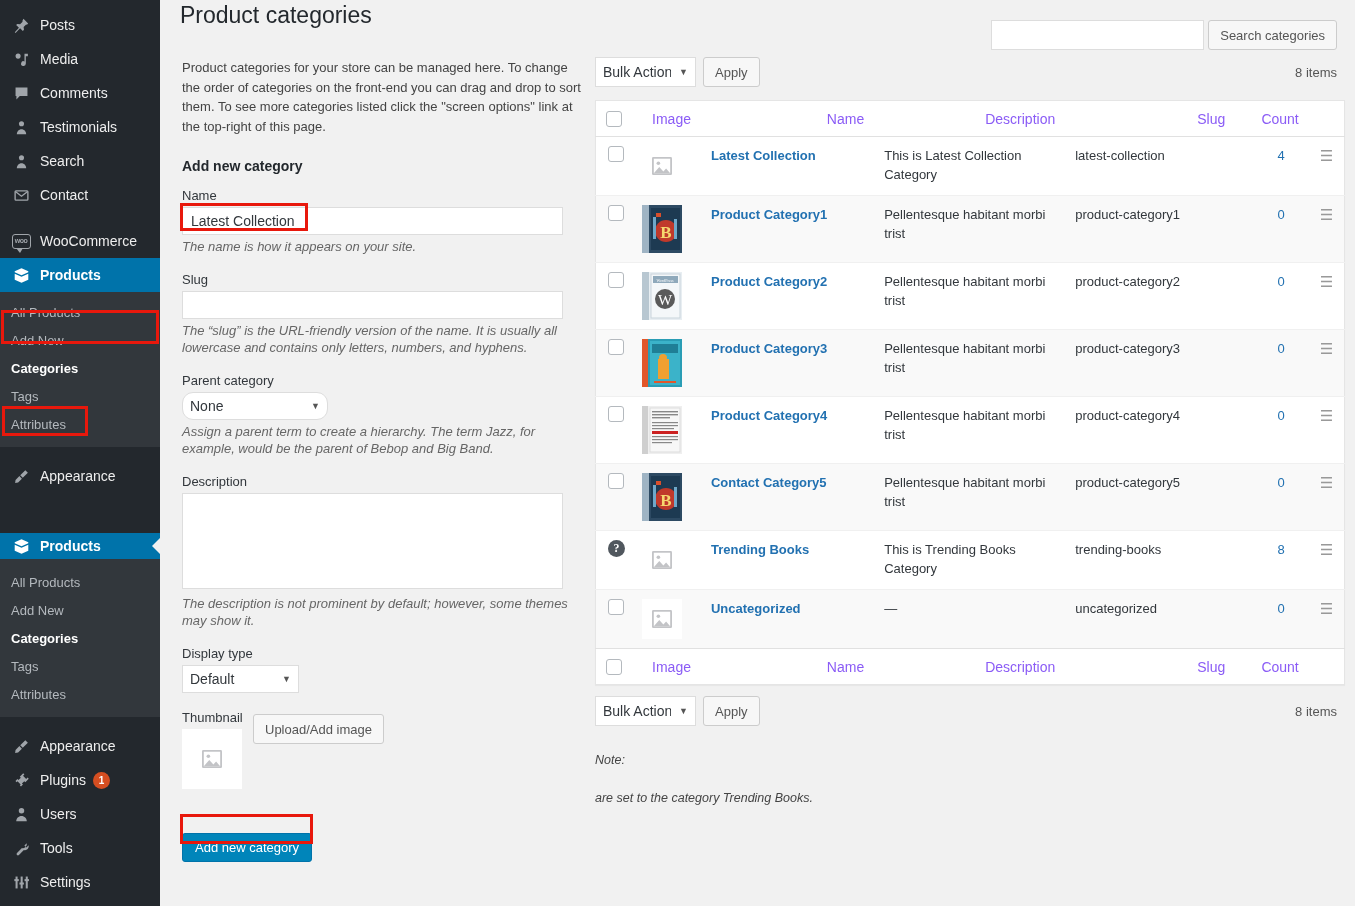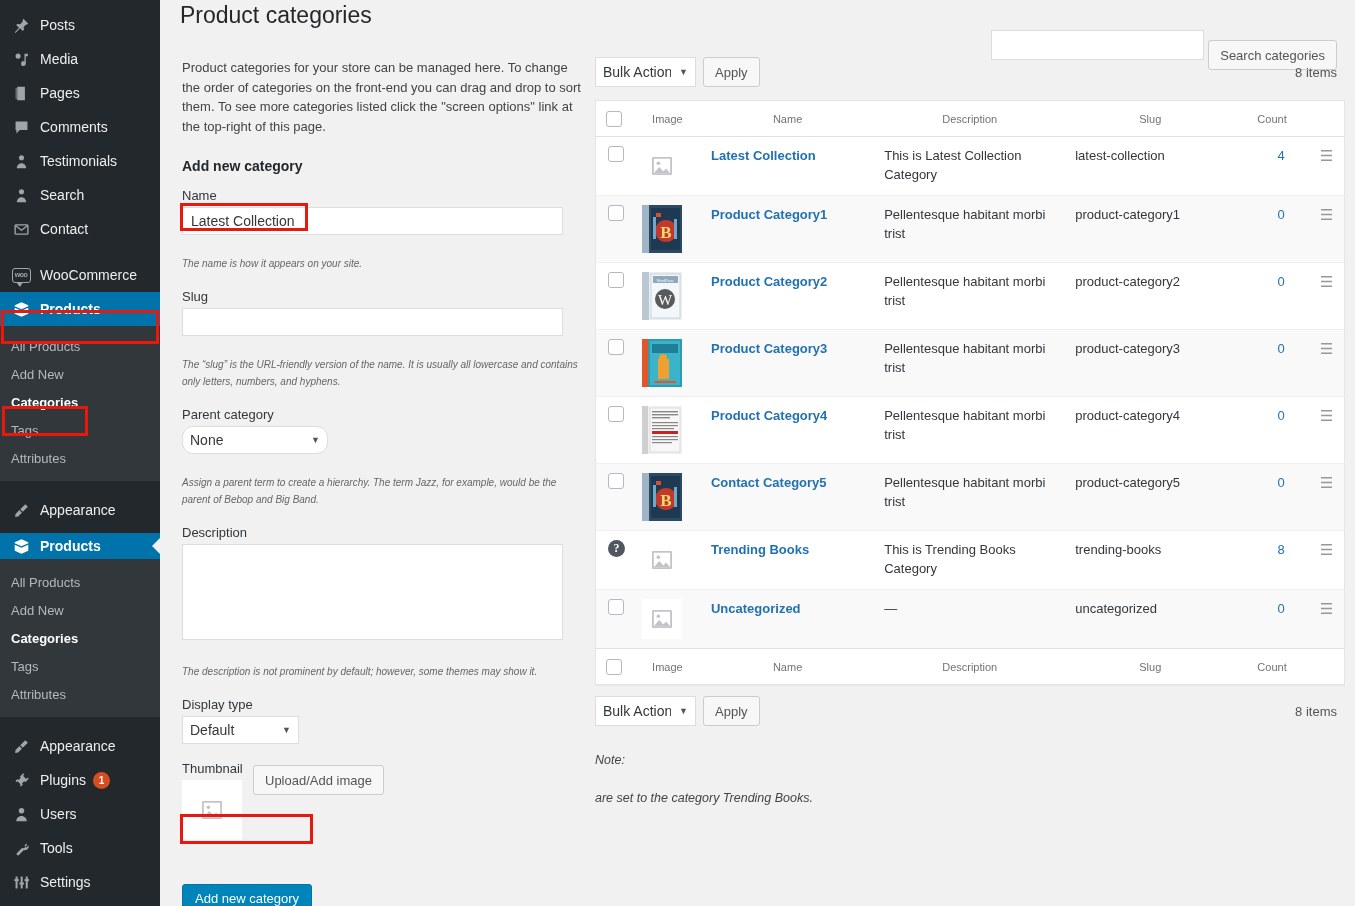--- a/index.html
+++ b/index.html
@@ -116,22 +116,22 @@
   h2.form-h { font-size: 14px; font-weight: 700; margin: 0 0 14px 0; color: #23282d; }
   .f-label { display: block; font-size: 13px; margin: 0 0 4px 0; color: #32373c; }
   .f-input {
     width: 381px; height: 28px;
     border: 1px solid #ddd; background: #fff;
     padding: 3px 8px;
     font-family: "Liberation Sans", sans-serif; font-size: 14px;
     color: #32373c; border-radius: 0; outline: none;
   }
   .f-help {
-    font-size: 10px; font-style: italic; color: #666;
-    line-height: 17px; margin: 20px 0 17px 0;
+    font-size: 13px; font-style: italic; color: #666;
+    line-height: 17px; margin: 3px 0 17px 0;
   }
   .f-select {
     height: 28px; border: 1px solid #ddd; background: #fff;
     padding: 0 24px 0 7px; font-size: 14px;
     font-family: "Liberation Sans", sans-serif;
     color: #32373c; appearance: none; -webkit-appearance: none;
     position: relative; border-radius: 0;
   }
   .sel-wrap { position: relative; display: inline-block; }
   .sel-wrap .caret {
@@ -168,43 +168,43 @@
   .search-box {
     position: absolute; right: 10px; top: 6px;
     display: flex; align-items: center;
   }
   .search-input {
     width: 213px; height: 30px;
     border: 1px solid #ddd; background: #fff;
     padding: 0 8px; font-size: 13px; border-radius: 0;
     font-family: "Liberation Sans", sans-serif; outline: none;
   }
-  .search-btn { margin-left: 4px; height: 30px; margin-top: 20px; }
+  .search-btn { margin-left: 4px; height: 30px; }
 
   .tablenav {
     position: relative; height: 30px; margin-top: 43px;
     display: flex; align-items: center;
   }
   .tablenav.bottom { margin-top: 11px; }
   .apply-btn { margin-left: 7px; }
   .items-count {
     position: absolute; right: 10px; top: 50%; transform: translateY(-50%);
     font-size: 13px; color: #555;
   }
 
   table.wp-list-table {
     width: 750px; border-collapse: collapse;
     background: #fff; border: 1px solid #e5e5e5;
     margin-top: 13px;
     box-shadow: 0 1px 1px rgba(0,0,0,.04);
   }
   table.wp-list-table thead th,
   table.wp-list-table tfoot th {
-    text-align: center; font-weight: 400; font-size: 11px;
-    padding: 9px 10px; color: #737373;
+    text-align: right; font-weight: 400; font-size: 14px;
+    padding: 9px 10px; color: #8b5cf6;
     border-bottom: 1px solid #e1e1e1;
     background: #fff; vertical-align: middle;
   }
   table.wp-list-table tfoot th { border-bottom: none; border-top: 1px solid #e1e1e1; }
   th.sortable-link { color: #2271b1; }
   td {
     padding: 9px 10px; font-size: 13px;
     vertical-align: top; color: #32373c;
     line-height: 19px;
     border-top: 1px solid #f0f0f0;
@@ -274,28 +274,20 @@
 
     <div class="menu-item">
       <span class="mi-icon">
         <svg width="17" height="17" viewBox="0 0 20 20" fill="currentColor">
             <path d="M6 3a3 3 0 100 6 3 3 0 000-6zm7.5.2v9.1a2.8 2.8 0 10 1.6 2.5V6.3h2.4V3.2z"></path>
           </svg>
       </span>
       <span>Media</span>
     </div>
 
-    <div class="menu-item">
-      <span class="mi-icon">
-        <svg width="17" height="17" viewBox="0 0 20 20" fill="currentColor">
-            <path d="M5 2h9v16H5zM3.2 3.4h1v13.2h-1z"></path>
-          </svg>
-      </span>
-      <span>Pages</span>
-    </div>
 
     <div class="menu-item">
       <span class="mi-icon">
         <svg width="17" height="17" viewBox="0 0 20 20" fill="currentColor">
             <path d="M3 3h14v10H8l-4 4v-4H3z"></path>
           </svg>
       </span>
       <span>Comments</span>
     </div>
 

